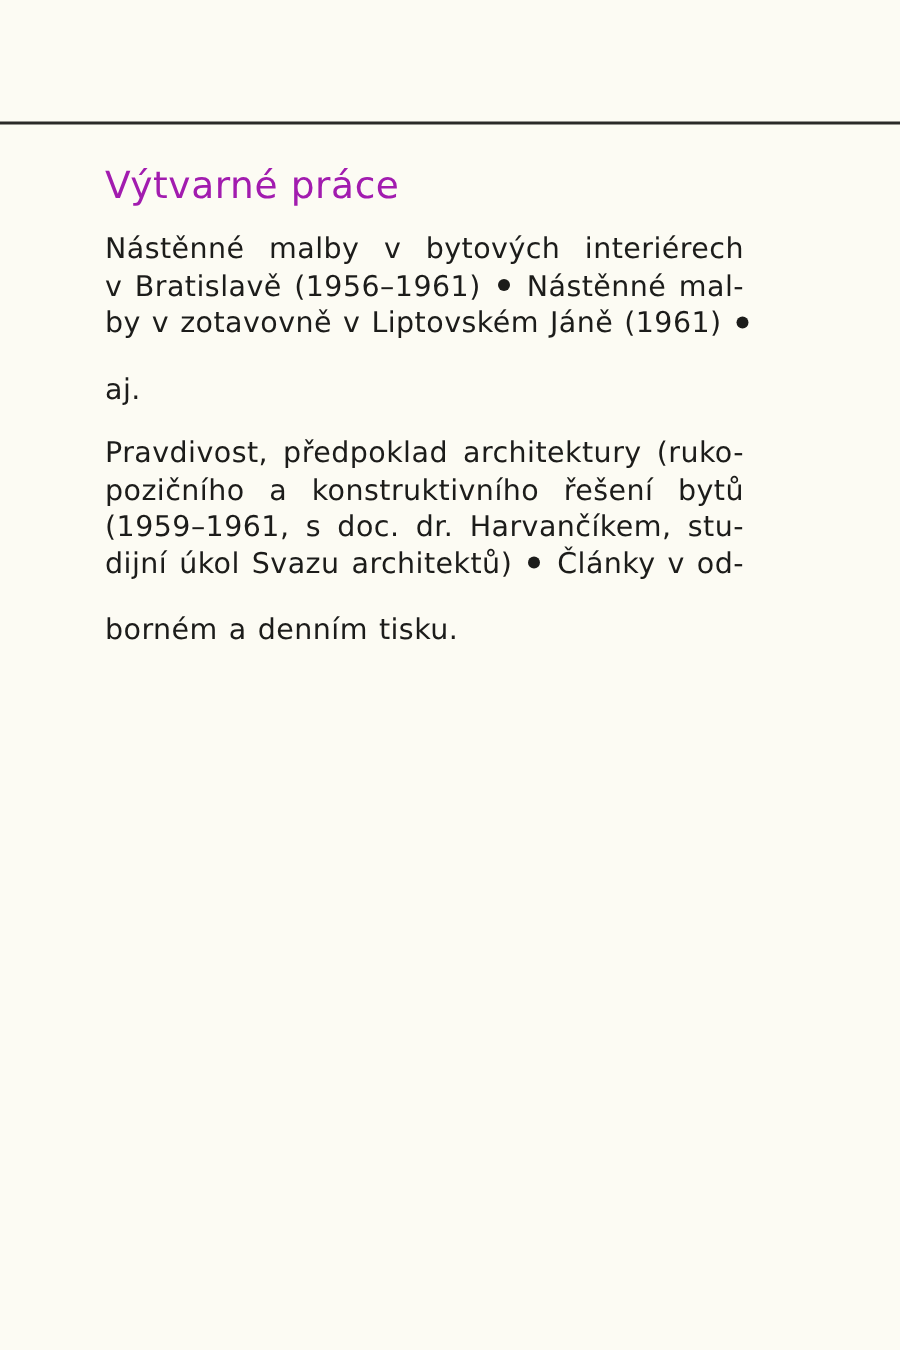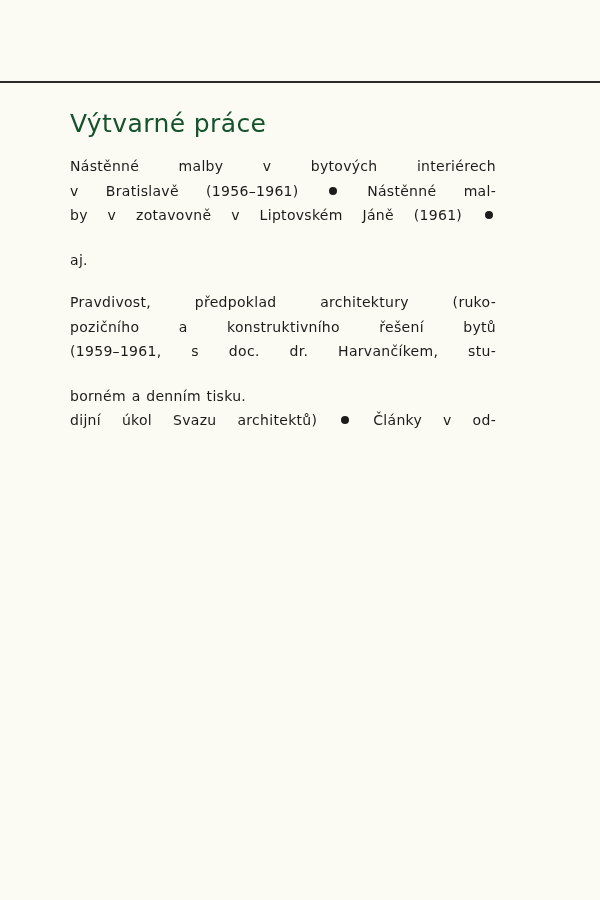--- a/index.html
+++ b/index.html
@@ -31,24 +31,24 @@
     }
     .section {
       margin: 0;
     }
     .heading {
       font-size: 25px;
       font-weight: normal;
       letter-spacing: 0.4px;
       line-height: 40px;
       margin: 0 0 10px 0;
-      color: #14532d;
+      color: #a21caf;
     }
     .para {
-      font-size: 14px;
+      font-size: 19px;
       line-height: 24.5px;
       text-align: justify;
       letter-spacing: 0.3px;
       word-spacing: 1px;
       margin: 0;
       hyphens: manual;
     }
     .line {
       display: block;
       text-align: justify;
@@ -89,18 +89,18 @@
       <span class="line last">aj.</span>
     </p>
   </section>
 
 
   <section class="section">
     <p class="para">
       <span class="line">Pravdivost, předpoklad architektury (ruko-</span>
       <span class="line">pozičního a konstruktivního řešení bytů</span>
       <span class="line">(1959–1961, s doc. dr. Harvančíkem, stu-</span>
+      <span class="line"><span>dijní úkol Svazu architektů)</span> <span class="bullet"></span> <span>Články v od-</span></span>
       <span class="line last">borném a denním tisku.</span>
-      <span class="line"><span>dijní úkol Svazu architektů)</span> <span class="bullet"></span> <span>Články v od-</span></span>
     </p>
   </section>
 
 </div>
 
 </body></html>

